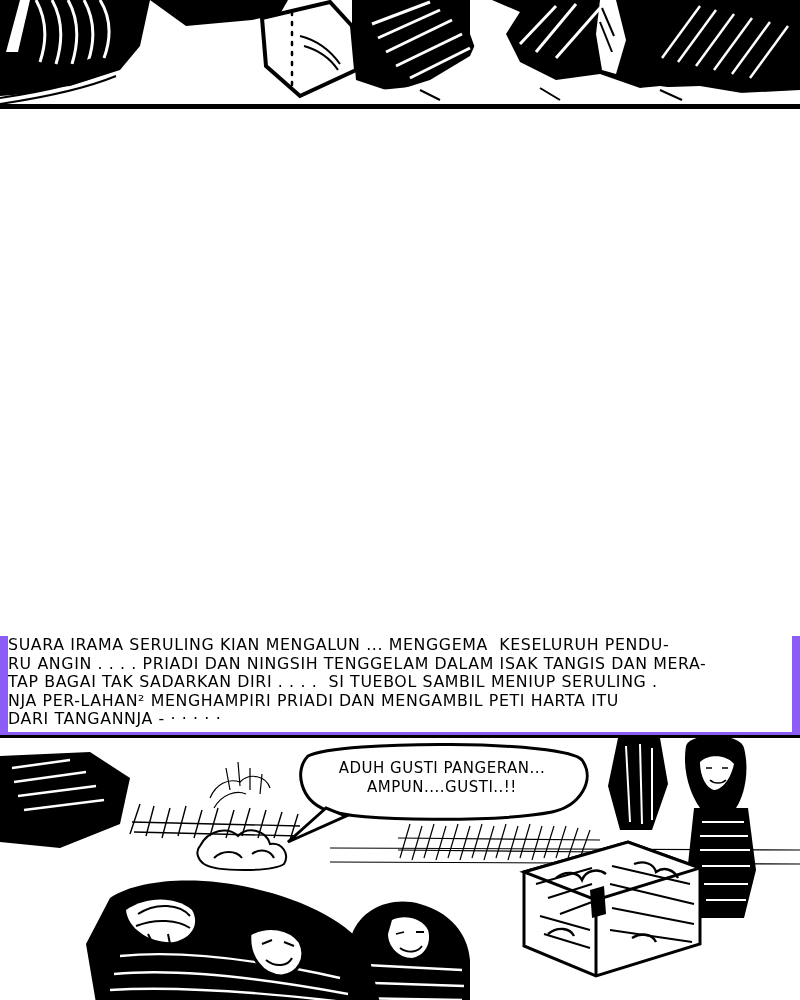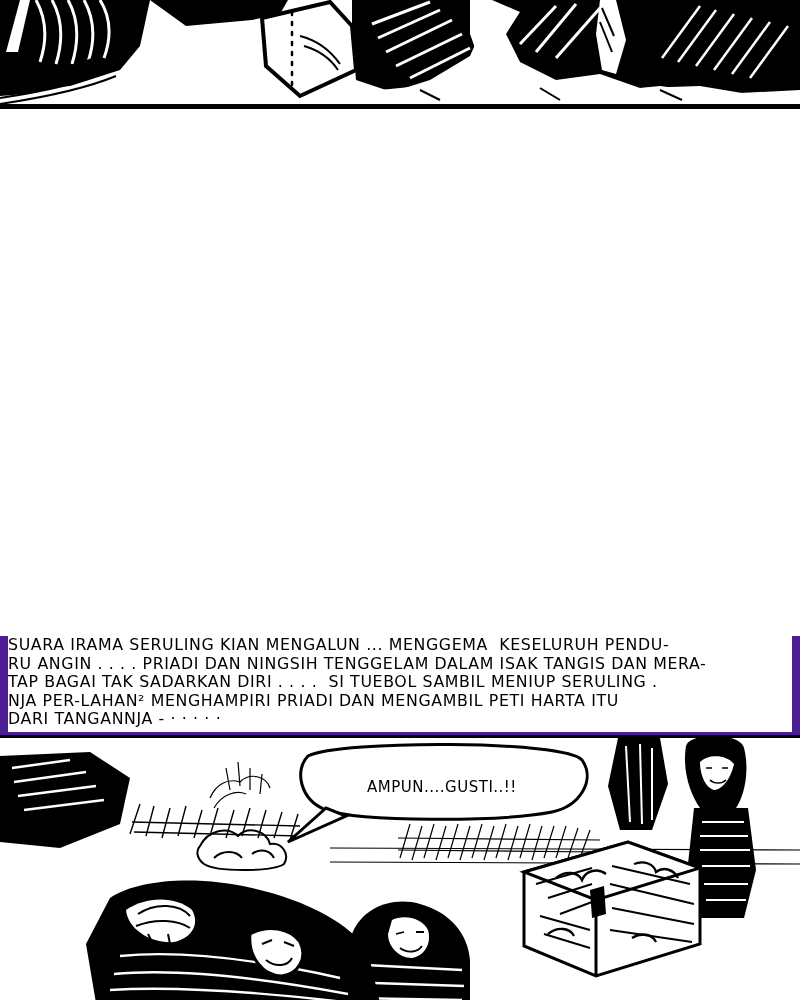--- a/index.html
+++ b/index.html
@@ -12,21 +12,21 @@
     height: 1000px;
     position: relative;
     overflow: hidden;
     font-family: "DejaVu Sans", sans-serif;
   }
 
   .page {
     position: relative;
     width: 800px;
     height: 744px;
-    background: #4c1d95;
+    background: #8b5cf6;
   }
 
   
   .panel-top {
     position: absolute;
     left: 0;
     top: 0;
     width: 800px;
     height: 104px;
     background: #ffffff;
@@ -313,17 +313,17 @@
       </g>
 
       <g>
         <path d="M308,18 C340,2 566,2 582,22 C596,42 580,68 552,74
                  C500,84 360,84 326,72 C300,62 294,32 308,18 Z" fill="#ffffff" stroke="#000000" stroke-width="3"></path>
         <path d="M326,70 L288,104 L346,78 Z" fill="#ffffff" stroke="#000000" stroke-width="3"></path>
       </g>
     </svg>
 
     <div class="balloon">
-      <div class="balloon-text"><br><span>AMPUN....GUSTI..!!</span></div>
+      <div class="balloon-text"><span>ADUH GUSTI PANGERAN...</span><br><span>AMPUN....GUSTI..!!</span></div>
     </div>
   </div>
 
 </div>
 
 </body></html>

